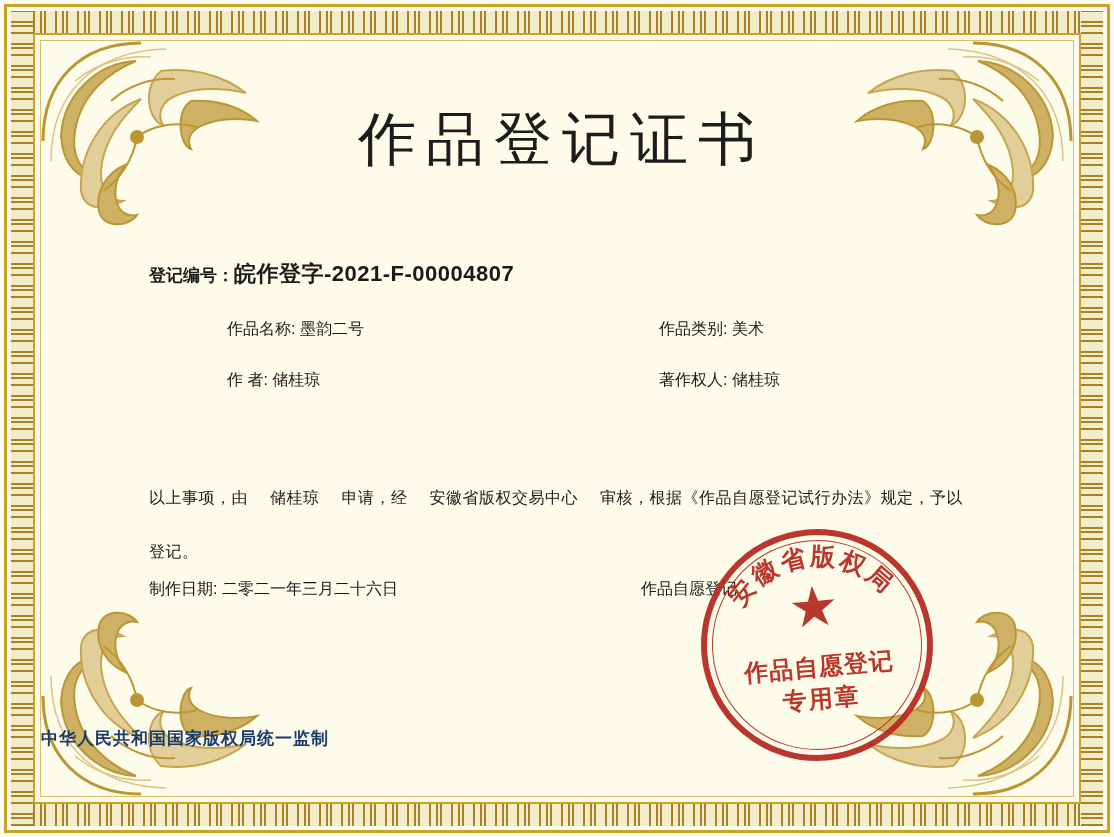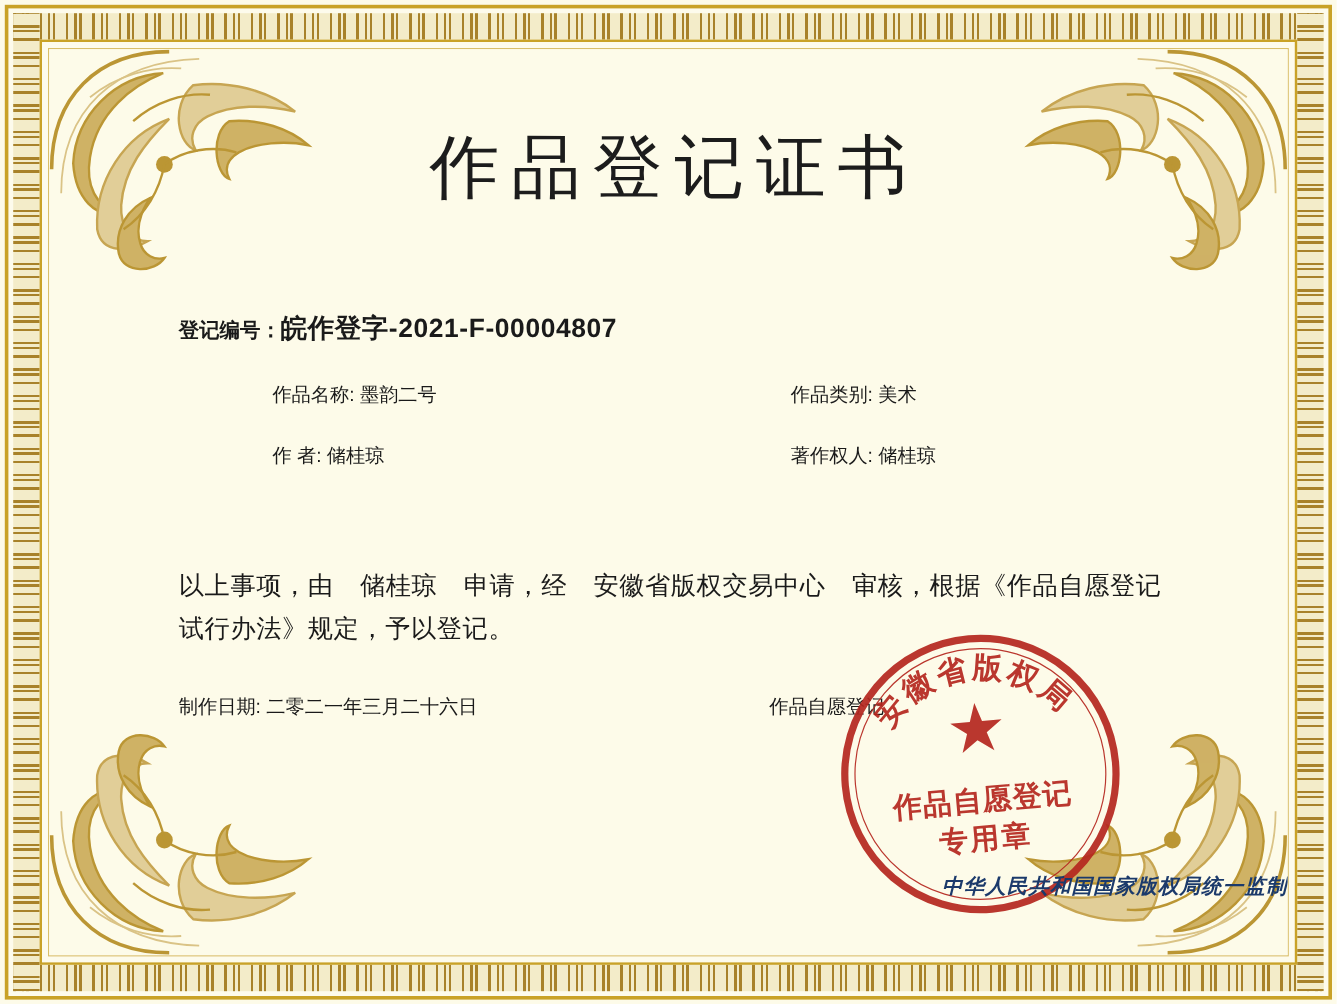--- a/index.html
+++ b/index.html
@@ -141,22 +141,22 @@
     position: absolute;
     left: 578px;
     white-space: nowrap;
     margin-left: 40px;
   }
   .statement {
     position: absolute;
     top: 430px;
     left: 108px;
     right: 100px;
-    font-size: 21px;
-    line-height: 36px;
+    font-size: 16px;
+    line-height: 54px;
     color: #1a1a1a;
     letter-spacing: 0.5px;
   }
   .statement .gap-md { display: inline-block; width: 22px; }
   .date-row {
     position: absolute;
     top: 538px;
     left: 0;
     right: 0;
     font-size: 16px;
@@ -217,26 +217,25 @@
     color: #b5271f;
   }
   .seal-line1 { top: 116px; font-size: 24px; letter-spacing: 1px; }
   .seal-line2 { top: 148px; font-size: 24px; letter-spacing: 2px; }
 
   .footer {
     position: absolute;
     bottom: 46px;
     left: 0;
     right: 0;
-    text-align: right;
+    text-align: left;
     font-size: 17px;
     font-weight: bold;
     color: #1b3a6b;
     letter-spacing: 1px;
-    font-style: italic;
   }
 </style>
 </head>
 <body>
 
 <div class="page">
   <div class="frame-outer"></div>
 
   <div class="band h top"></div>
   <div class="band h bottom"></div>

